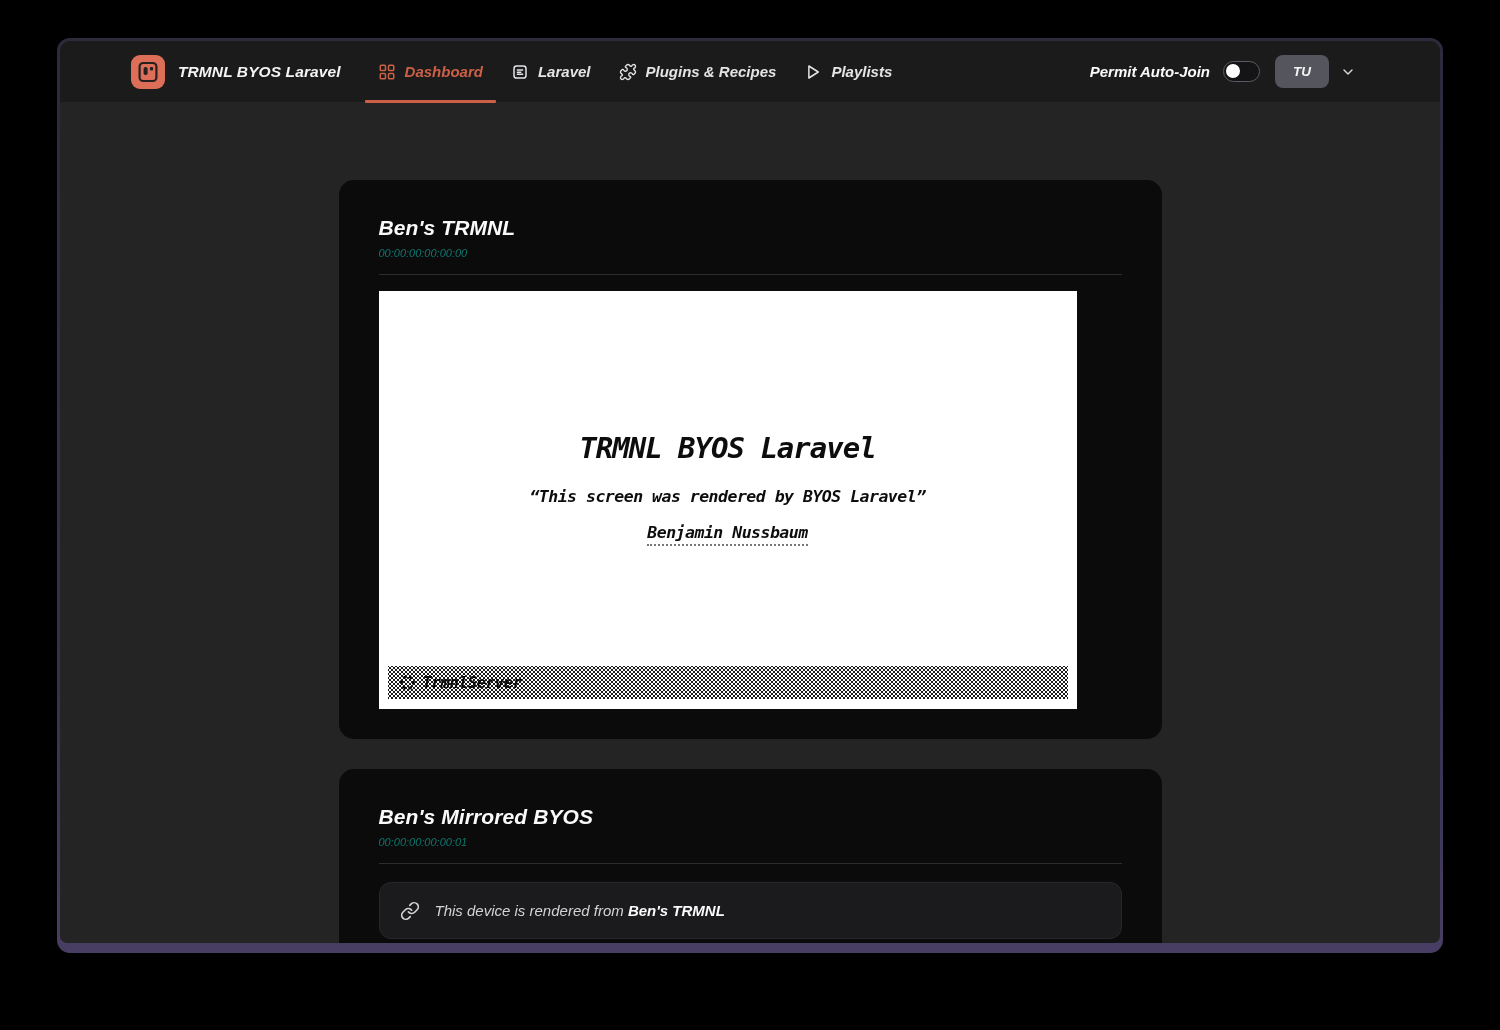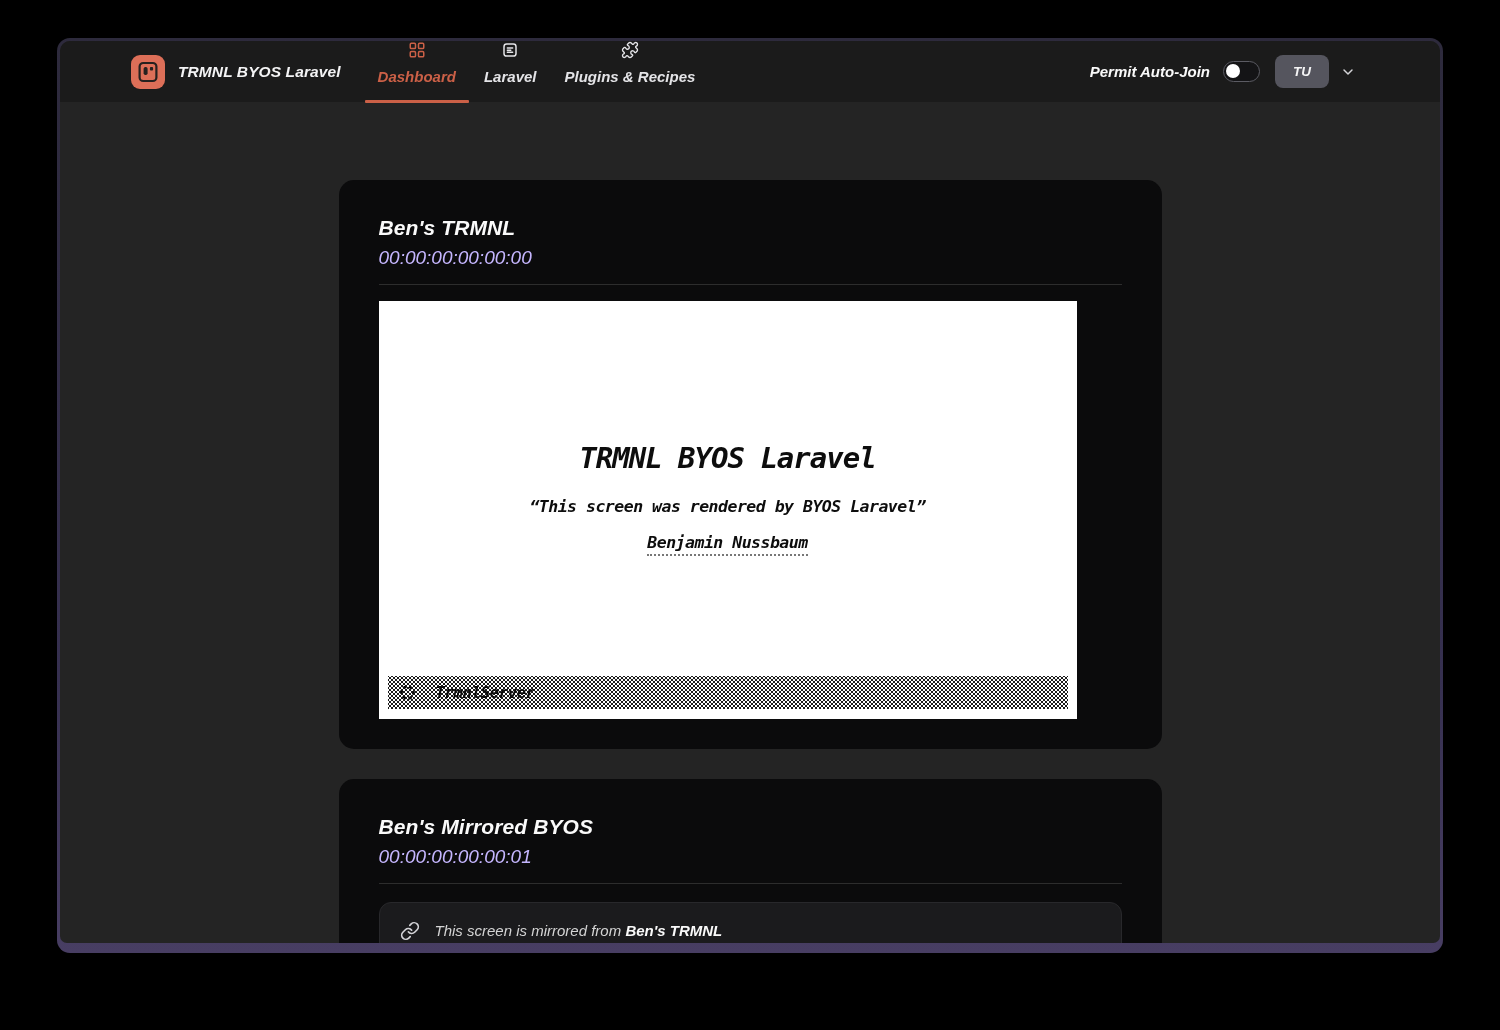--- a/index.html
+++ b/index.html
@@ -26,21 +26,20 @@
     width:34px; height:34px; border-radius:9px; background:#dd6f58;
     display:flex; align-items:center; justify-content:center;
   }
   .brand-title { font-size:15.5px; font-weight:700; color:#f4f4f5; letter-spacing:.1px; }
 
   .nav { display:flex; align-items:stretch; height:62px; margin-left:23px; }
   .nav-item {
     position:relative; display:flex; align-items:center; gap:9px;
     padding:0 13px; margin:0 1px; color:#e4e4e7; font-size:15px; font-weight:600;
     cursor:pointer;
-    flex-direction:column;
   }
   .nav-item svg { width:18px; height:18px; }
   .nav-item.active { color:#cb6047; }
   .nav-item.active::after {
     content:""; position:absolute; left:0; right:0; bottom:0; height:2.5px;
     background:#cb6047; border-radius:1px;
   }
 
   .topbar-right { margin-left:auto; display:flex; align-items:center; }
   .permit-label { font-size:15px; font-weight:700; color:#fafafa; margin-right:13px; }
@@ -62,21 +61,21 @@
 
   
   .content { flex:1; overflow:hidden; }
   .card {
     width:823px; margin:0 auto; background:#0b0b0c; border-radius:15px;
     padding:36px 40px 30px;
   }
   .card-first { margin-top:77px; }
   .card-second { margin-top:30px; padding-bottom:60px; }
   .device-name { font-size:21px; font-weight:600; color:#fafafa; letter-spacing:.1px; }
-  .device-mac { font-size:19px; color:#c4b5fd; margin-top:7px; }
+  .device-mac { font-size:11px; color:#0f766e; margin-top:7px; }
   .card-divider { border:none; border-top:1px solid #2d2d2d; margin-top:15px; }
 
   
   .screen {
     position:relative; width:698px; height:418px; background:#fff; margin-top:16px;
     color:#0d0d0d; text-align:center;
     font-family:"DejaVu Sans Mono","Liberation Mono",monospace;
   }
   .screen-title { padding-top:140px; font-size:29px; font-weight:700; letter-spacing:-1px; }
   .screen-quote { margin-top:22px; font-size:16.5px; font-weight:700; letter-spacing:-.5px; }
@@ -85,21 +84,21 @@
     display:inline-block; font-size:16.5px; font-weight:700; letter-spacing:-.5px;
     border-bottom:2px dotted #777; padding-bottom:2px;
   }
   .screen-statusbar {
     position:absolute; left:9px; right:9px; bottom:10px; height:33px;
     background-color:#fff;
     background-image:
       radial-gradient(circle,#1c1c1c 26%,transparent 27%),
       radial-gradient(circle,#1c1c1c 26%,transparent 27%);
     background-size:4px 4px; background-position:0 0,2px 2px;
-    display:flex; align-items:center; padding:0 10px; gap:19px;
+    display:flex; align-items:center; padding:0 10px; gap:6px;
   }
   .spinner-wrap { display:flex; }
   .statusbar-label {
     font-size:15.5px; font-weight:700; color:#0a0a0a; letter-spacing:-.3px;
     background:transparent;
   }
 
   
   .mirror-box {
     margin-top:18px; height:57px; background:#1b1b1d; border:1px solid #28282b;
@@ -143,20 +142,26 @@
             <rect x="4" y="4" width="16" height="16" rx="3.5"></rect>
             <path d="M8.5 9.3h7M8.5 12.2h4.5M8.5 15.1h7"></path>
           </svg>
           <span>Laravel</span>
         </div>
         <div class="nav-item">
           <svg viewBox="0 0 24 24" fill="none" stroke="currentColor" stroke-width="1.8" stroke-linecap="round" stroke-linejoin="round">
             <path d="M19.439 7.85c-.049.322.059.648.289.878l1.568 1.568c.47.47.706 1.087.706 1.704s-.235 1.233-.706 1.704l-1.611 1.611a.98.98 0 0 1-.837.276c-.47-.07-.802-.48-.968-.925a2.501 2.501 0 1 0-3.214 3.214c.446.166.855.497.925.968a.979.979 0 0 1-.276.837l-1.61 1.61a2.404 2.404 0 0 1-1.705.707 2.402 2.402 0 0 1-1.704-.706l-1.568-1.568a1.026 1.026 0 0 0-.877-.29c-.493.074-.84.504-1.02.968a2.5 2.5 0 1 1-3.237-3.237c.464-.18.894-.527.967-1.02a1.026 1.026 0 0 0-.289-.877l-1.568-1.568A2.402 2.402 0 0 1 1.998 12c0-.617.236-1.234.706-1.704L4.23 8.77c.24-.24.581-.353.917-.303.515.077.877.528 1.073 1.01a2.5 2.5 0 1 0 3.259-3.259c-.482-.196-.933-.558-1.01-1.073-.05-.336.062-.676.303-.917l1.525-1.525A2.402 2.402 0 0 1 12 1.998c.617 0 1.234.236 1.704.706l1.568 1.568c.23.23.556.338.877.29.493-.074.84-.504 1.02-.968a2.5 2.5 0 1 1 3.237 3.237c-.464.18-.894.527-.967 1.02Z"></path>
           </svg>
           <span>Plugins &amp; Recipes</span>
+        </div>
+        <div class="nav-item">
+          <svg viewBox="0 0 24 24" fill="none" stroke="currentColor" stroke-width="2" stroke-linecap="round" stroke-linejoin="round">
+            <polygon points="6.5 4 19 12 6.5 20 6.5 4"></polygon>
+          </svg>
+          <span>Playlists</span>
         </div>
       </nav>
 
       <div class="topbar-right">
         <span class="permit-label">Permit Auto-Join</span>
         <div class="toggle">
           <div class="toggle-knob"></div>
         </div>
         <div class="avatar">
           <span>TU</span>
@@ -196,19 +201,19 @@
       <section class="card card-second">
         <h2 class="device-name">Ben's Mirrored BYOS</h2>
         <div class="device-mac">00:00:00:00:00:01</div>
         <hr class="card-divider">
 
         <div class="mirror-box">
           <svg viewBox="0 0 24 24" fill="none" stroke="currentColor" stroke-width="2" stroke-linecap="round" stroke-linejoin="round">
             <path d="M10 13a5 5 0 0 0 7.54.54l3-3a5 5 0 0 0-7.07-7.07l-1.72 1.71"></path>
             <path d="M14 11a5 5 0 0 0-7.54-.54l-3 3a5 5 0 0 0 7.07 7.07l1.71-1.71"></path>
           </svg>
-          <span class="mirror-text"><span>This screen is mirrored from </span><strong>Ben's TRMNL</strong></span>
+          <span class="mirror-text"><span>This device is rendered from </span><strong>Ben's TRMNL</strong></span>
         </div>
       </section>
 
     </main>
   </div>
 </div>
 
 </body></html>

